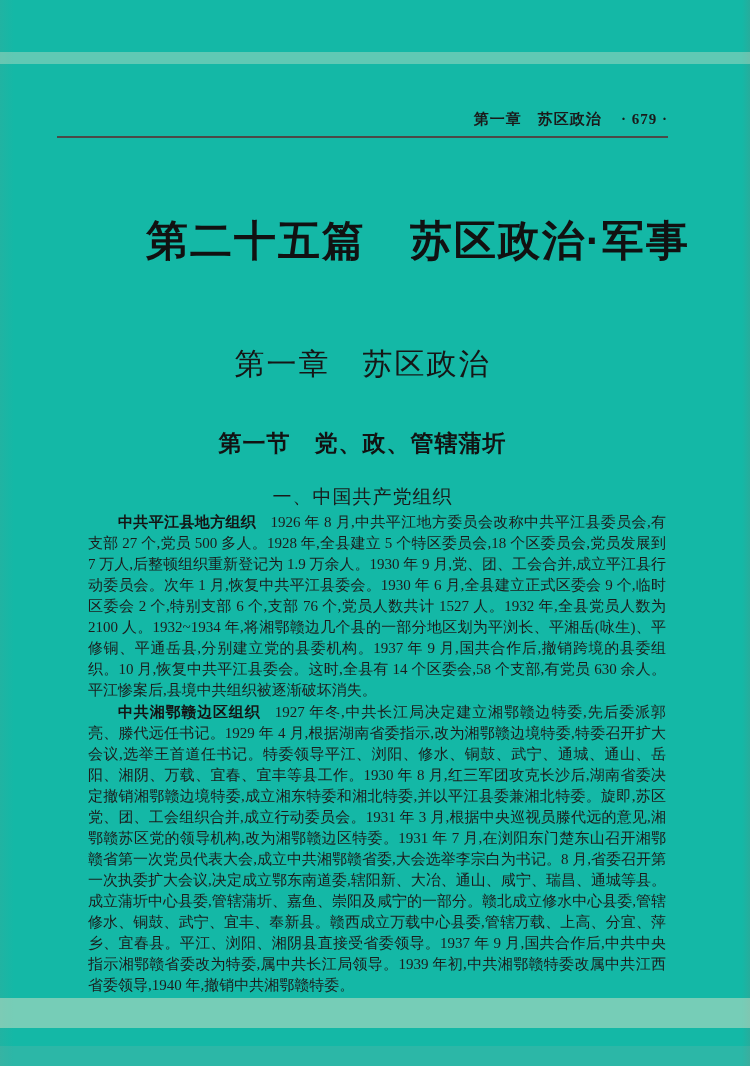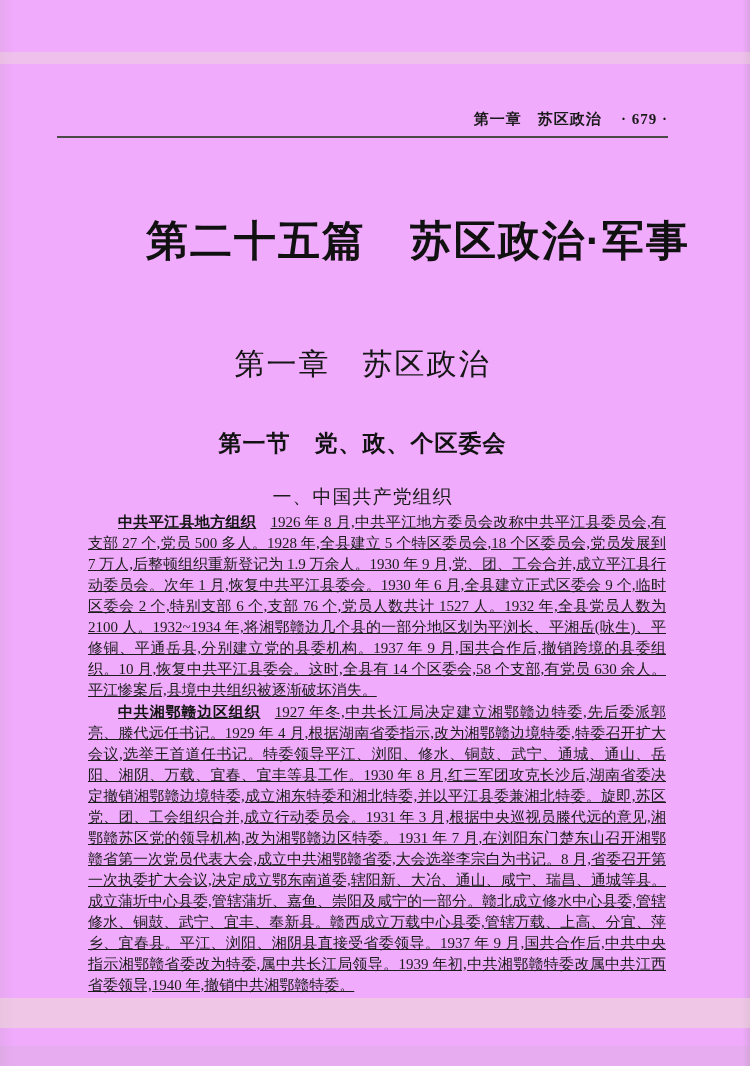--- a/index.html
+++ b/index.html
@@ -4,21 +4,21 @@
 <style>
   html, body {
     margin: 0;
     padding: 0;
     background: #ffffff;
   }
   #scan-page {
     position: relative;
     width: 750px;
     height: 1066px;
-    background: #f0abfc;
+    background: #14b8a6;
     overflow: hidden;
     font-family: "Liberation Serif", serif;
     color: #1c1c1c;
   }
   
   .edge-right {
     position: absolute;
     top: 0; right: 0;
     width: 8px; height: 1066px;
     background: linear-gradient(to right, rgba(0,0,0,0), rgba(120,120,110,0.18));
@@ -138,21 +138,20 @@
     width: 578px;
   }
   .body-text p {
     margin: 0;
     font-size: 15px;
     line-height: 21px;
     text-align: justify;
     text-align-last: left;
     text-indent: 2em;
     color: #1c1c1c;
-    text-decoration: underline;
   }
   .body-text p .lead {
     font-family: "Liberation Sans", sans-serif;
     font-weight: bold;
     margin-right: 0.95em;
     color: #141414;
   }
 </style>
 </head>
 <body>
@@ -166,21 +165,21 @@
   <div class="band-foot"></div>
 
   <div class="running-head">
     <span>第一章　苏区政治</span>
     <span class="pageno">· 679 ·</span>
   </div>
   <div class="head-rule"></div>
 
   <div class="part-title">第二十五篇　苏区政治·军事</div>
   <div class="chapter-title">第一章　苏区政治</div>
-  <div class="section-title">第一节　党、政、个区委会</div>
+  <div class="section-title">第一节　党、政、管辖蒲圻</div>
   <div class="subsection-title">一、中国共产党组织</div>
 
   <div class="body-text">
     <p><span class="lead">中共平江县地方组织</span><span>1926 年 8 月,中共平江地方委员会改称中共平江县委员会,有支部 27 个,党员 500 多人。1928 年,全县建立 5 个特区委员会,18 个区委员会,党员发展到 7 万人,后整顿组织重新登记为 1.9 万余人。1930 年 9 月,党、团、工会合并,成立平江县行动委员会。次年 1 月,恢复中共平江县委会。1930 年 6 月,全县建立正式区委会 9 个,临时区委会 2 个,特别支部 6 个,支部 76 个,党员人数共计 1527 人。1932 年,全县党员人数为 2100 人。1932~1934 年,将湘鄂赣边几个县的一部分地区划为平浏长、平湘岳(咏生)、平修铜、平通岳县,分别建立党的县委机构。1937 年 9 月,国共合作后,撤销跨境的县委组织。10 月,恢复中共平江县委会。这时,全县有 14 个区委会,58 个支部,有党员 630 余人。平江惨案后,县境中共组织被逐渐破坏消失。</span></p>
     <p><span class="lead">中共湘鄂赣边区组织</span><span>1927 年冬,中共长江局决定建立湘鄂赣边特委,先后委派郭亮、滕代远任书记。1929 年 4 月,根据湖南省委指示,改为湘鄂赣边境特委,特委召开扩大会议,选举王首道任书记。特委领导平江、浏阳、修水、铜鼓、武宁、通城、通山、岳阳、湘阴、万载、宜春、宜丰等县工作。1930 年 8 月,红三军团攻克长沙后,湖南省委决定撤销湘鄂赣边境特委,成立湘东特委和湘北特委,并以平江县委兼湘北特委。旋即,苏区党、团、工会组织合并,成立行动委员会。1931 年 3 月,根据中央巡视员滕代远的意见,湘鄂赣苏区党的领导机构,改为湘鄂赣边区特委。1931 年 7 月,在浏阳东门楚东山召开湘鄂赣省第一次党员代表大会,成立中共湘鄂赣省委,大会选举李宗白为书记。8 月,省委召开第一次执委扩大会议,决定成立鄂东南道委,辖阳新、大冶、通山、咸宁、瑞昌、通城等县。成立蒲圻中心县委,管辖蒲圻、嘉鱼、崇阳及咸宁的一部分。赣北成立修水中心县委,管辖修水、铜鼓、武宁、宜丰、奉新县。赣西成立万载中心县委,管辖万载、上高、分宜、萍乡、宜春县。平江、浏阳、湘阴县直接受省委领导。1937 年 9 月,国共合作后,中共中央指示湘鄂赣省委改为特委,属中共长江局领导。1939 年初,中共湘鄂赣特委改属中共江西省委领导,1940 年,撤销中共湘鄂赣特委。</span></p>
   </div>
 
 </div>
 
 </body></html>

